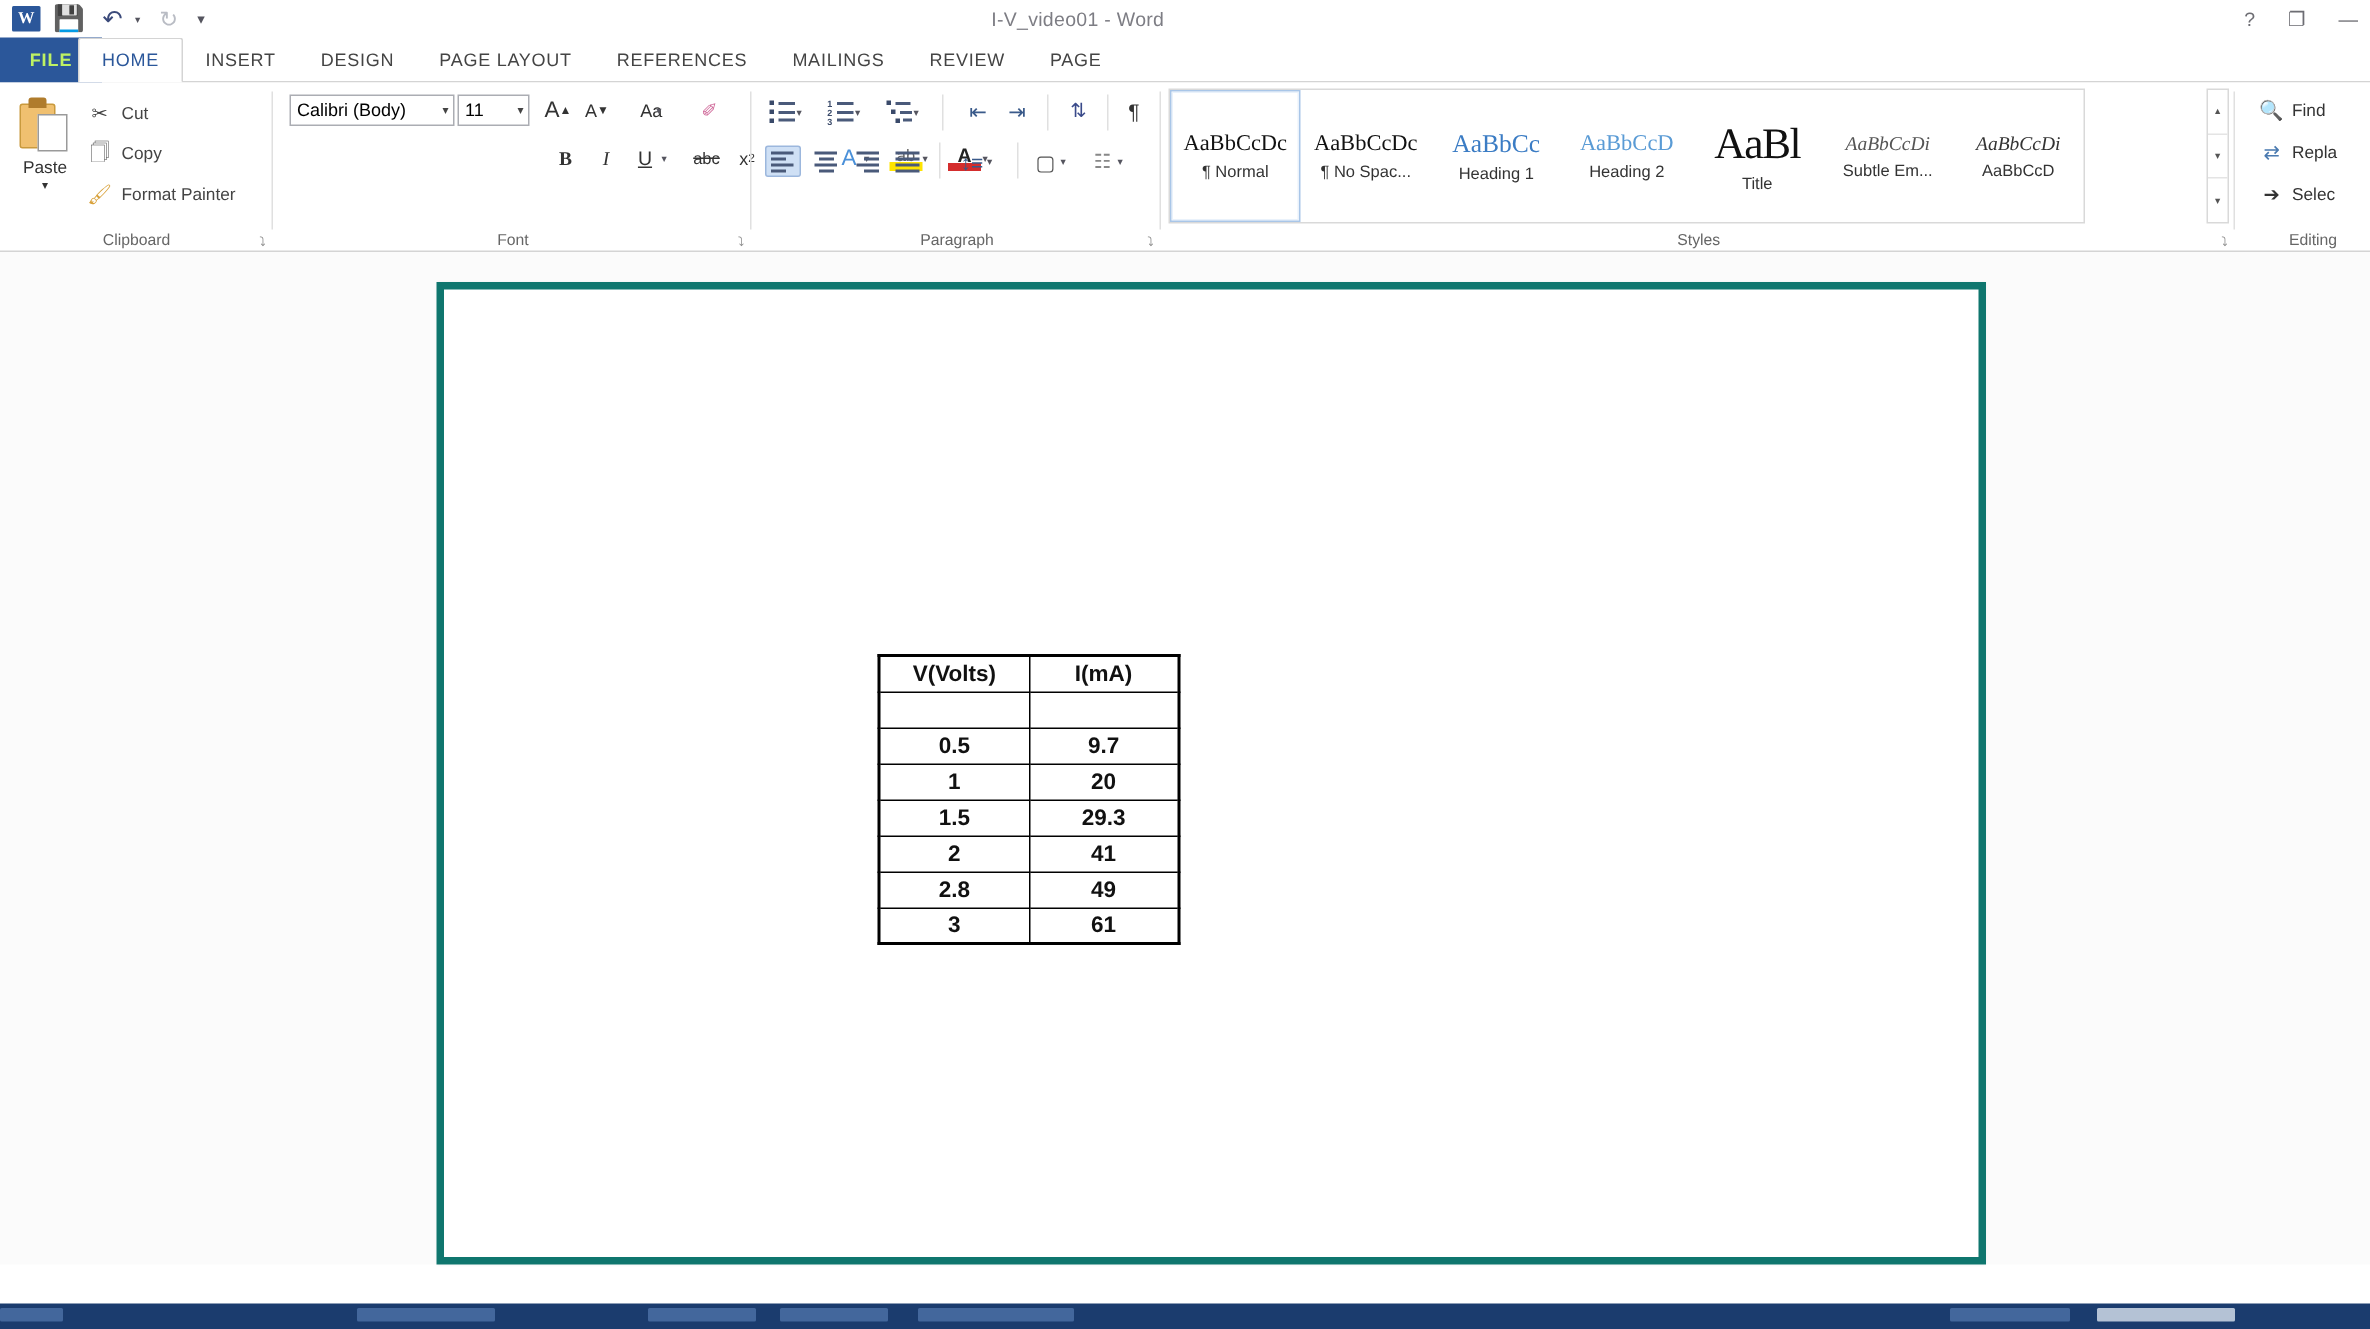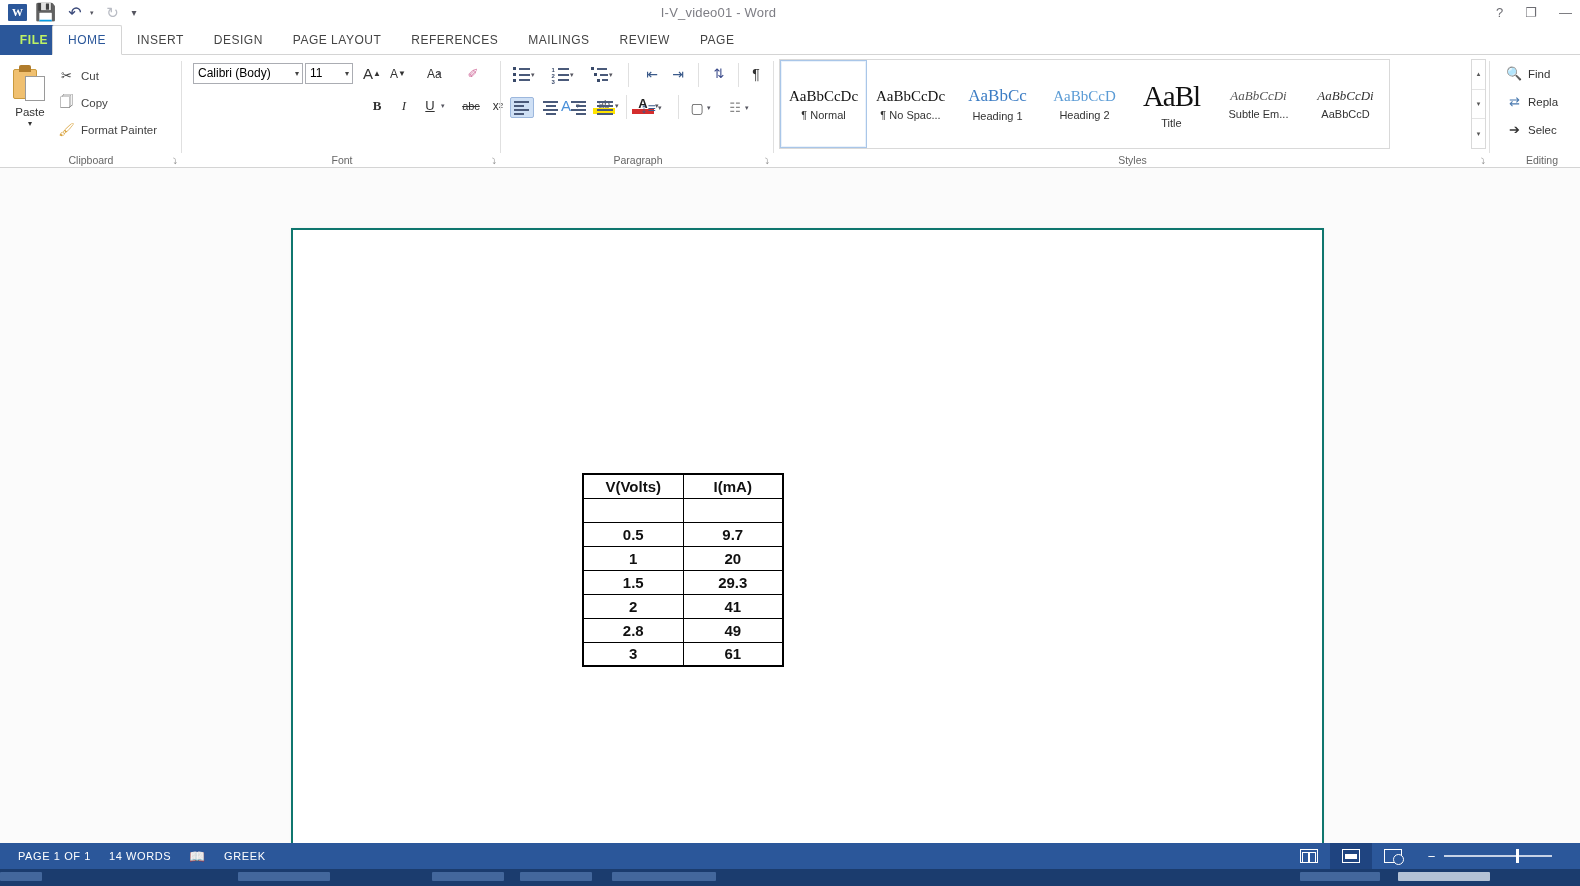--- a/index.html
+++ b/index.html
@@ -150,23 +150,22 @@
   #grp-editing { left: 1500px; width: 84px; }
   .edit-cmd { position: absolute; left: 6px; display: flex; align-items: center; gap: 5px; font-size: 11.5px; color: #333; white-space: nowrap; }
 
   
   .docarea {
     position: absolute; top: 168px; left: 0; width: 1580px; height: 675px;
     background: #fbfbfb;
   }
   .page {
     position: absolute; left: 291px; top: 20px; width: 1033px; height: 655px;
-    background: #fff; border: 2px solid #0f766e;
+    background: #fff; border: 5px solid #0f766e;
     box-shadow: 0 0 2px rgba(0,0,0,.06);
-    margin-top: 40px;
   }
   .vtable {
     position: absolute; left: 289px; top: 243px;
     border-collapse: collapse;
     font-family: "Liberation Sans", sans-serif;
   }
   .vtable td {
     border: 1px solid #000;
     width: 100px; height: 24px; text-align: center;
     font-size: 15px; font-weight: bold; color: #111;
@@ -528,45 +527,20 @@
             <tr>
               <td>3</td>
               <td>61</td>
             </tr>
           </tbody>
       </table>
     </div>
 
   </div>
 
-  <div class="statusbar">
-    <span class="sb-item">PAGE 1 OF 1</span>
-    <span class="sb-item">14 WORDS</span>
-    <span class="sb-item" style="font-size:13px;">📖</span>
-    <span class="sb-item">GREEK</span>
-
-    <div class="sb-right">
-      <div class="view-btn">
-        <span class="vb-glyph vb-read"></span>
-      </div>
-      <div class="view-btn active">
-        <span class="vb-glyph vb-print"></span>
-      </div>
-      <div class="view-btn">
-        <span class="vb-glyph vb-web"></span>
-      </div>
-      <div class="zoomwrap">
-        <span class="zoom-minus">−</span>
-        <span class="zoom-track">
-          <span class="zoom-thumb"></span>
-        </span>
-        <span class="zoom-plus"></span>
-      </div>
-    </div>
-  </div>
 
   <div class="bottomstrip">
     <span class="bs-item" style="left:0px;  width:42px;"></span>
     <span class="bs-item" style="left:238px;width:92px;"></span>
     <span class="bs-item" style="left:432px;width:72px;"></span>
     <span class="bs-item" style="left:520px;width:72px;"></span>
     <span class="bs-item" style="left:612px;width:104px;"></span>
     <span class="bs-item" style="left:1300px;width:80px;"></span>
     <span class="bs-item" style="left:1398px;width:92px; background:#cfd9e8;"></span>
   </div>

